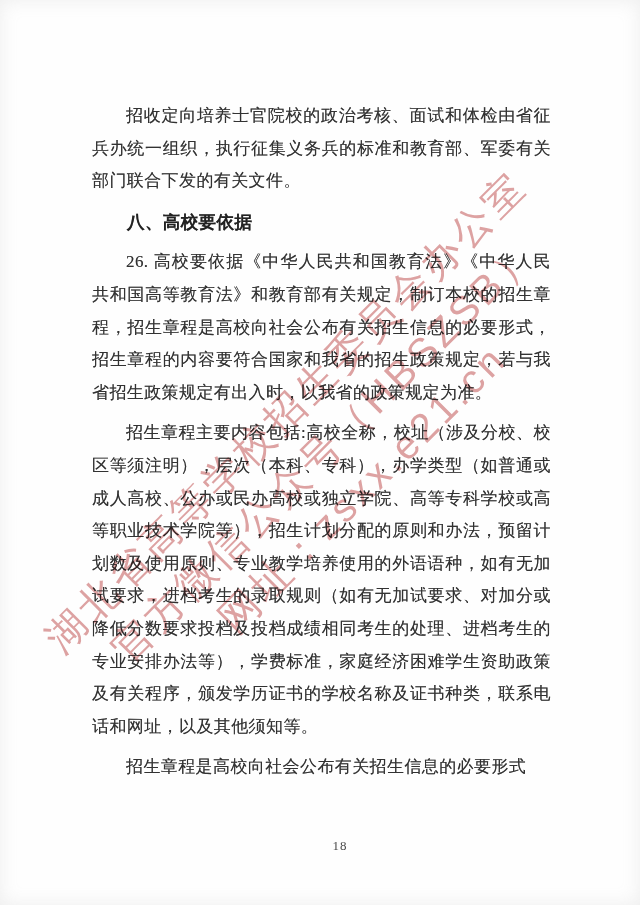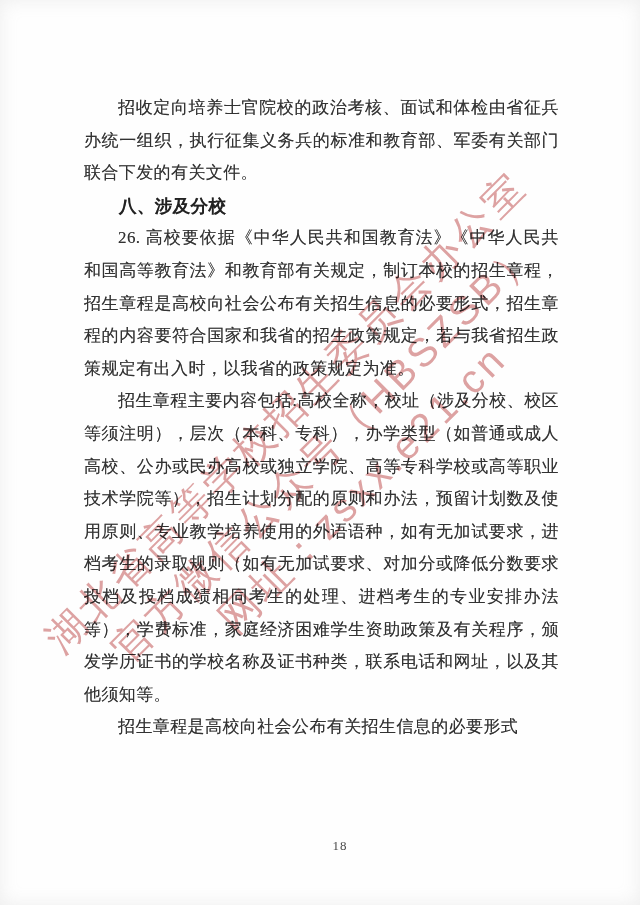--- a/index.html
+++ b/index.html
@@ -30,21 +30,21 @@
     width: 475px;
     font-size: 17px;
     line-height: 32.6px;
     color: #323232;
     text-align: justify;
     text-justify: inter-character;
     letter-spacing: 0.4px;
     text-shadow: 0 0 0.5px rgba(50,50,50,0.55);
   }
   .text-block p {
-    margin: 0;
+    margin: 8px;
     text-indent: 2em;
   }
   .section-heading {
     margin: 0;
     text-indent: 2em;
     font-size: 17.5px;
     line-height: 32.6px;
     font-weight: bold;
     color: #222222;
     font-family: "Liberation Sans", "DejaVu Sans", sans-serif;
@@ -82,21 +82,21 @@
     padding-left: 20px;
   }
 </style>
 </head>
 <body>
 
 <div class="page">
 
   <div class="text-block">
     <p>招收定向培养士官院校的政治考核、面试和体检由省征兵办统一组织，执行征集义务兵的标准和教育部、军委有关部门联合下发的有关文件。</p>
-    <p class="section-heading">八、涉及分校</p>
+    <p class="section-heading">八、高校要依据</p>
     <p>26. 高校要依据《中华人民共和国教育法》《中华人民共和国高等教育法》和教育部有关规定，制订本校的招生章程，招生章程是高校向社会公布有关招生信息的必要形式，招生章程的内容要符合国家和我省的招生政策规定，若与我省招生政策规定有出入时，以我省的政策规定为准。</p>
     <p>招生章程主要内容包括:高校全称，校址（涉及分校、校区等须注明），层次（本科、专科），办学类型（如普通或成人高校、公办或民办高校或独立学院、高等专科学校或高等职业技术学院等），招生计划分配的原则和办法，预留计划数及使用原则、专业教学培养使用的外语语种，如有无加试要求，进档考生的录取规则（如有无加试要求、对加分或降低分数要求投档及投档成绩相同考生的处理、进档考生的专业安排办法等），学费标准，家庭经济困难学生资助政策及有关程序，颁发学历证书的学校名称及证书种类，联系电话和网址，以及其他须知等。</p>
     <p>招生章程是高校向社会公布有关招生信息的必要形式</p>
   </div>
 
   <div class="watermark" style="color: rgb(201, 106, 106);">
     <div class="wm-line">湖北省高等学校招生委员会办公室</div>
     <div class="wm-line">官方微信公众号（HBSZSB）</div>
     <div class="wm-line">网址：zsxx.e21.cn</div>
   </div>

